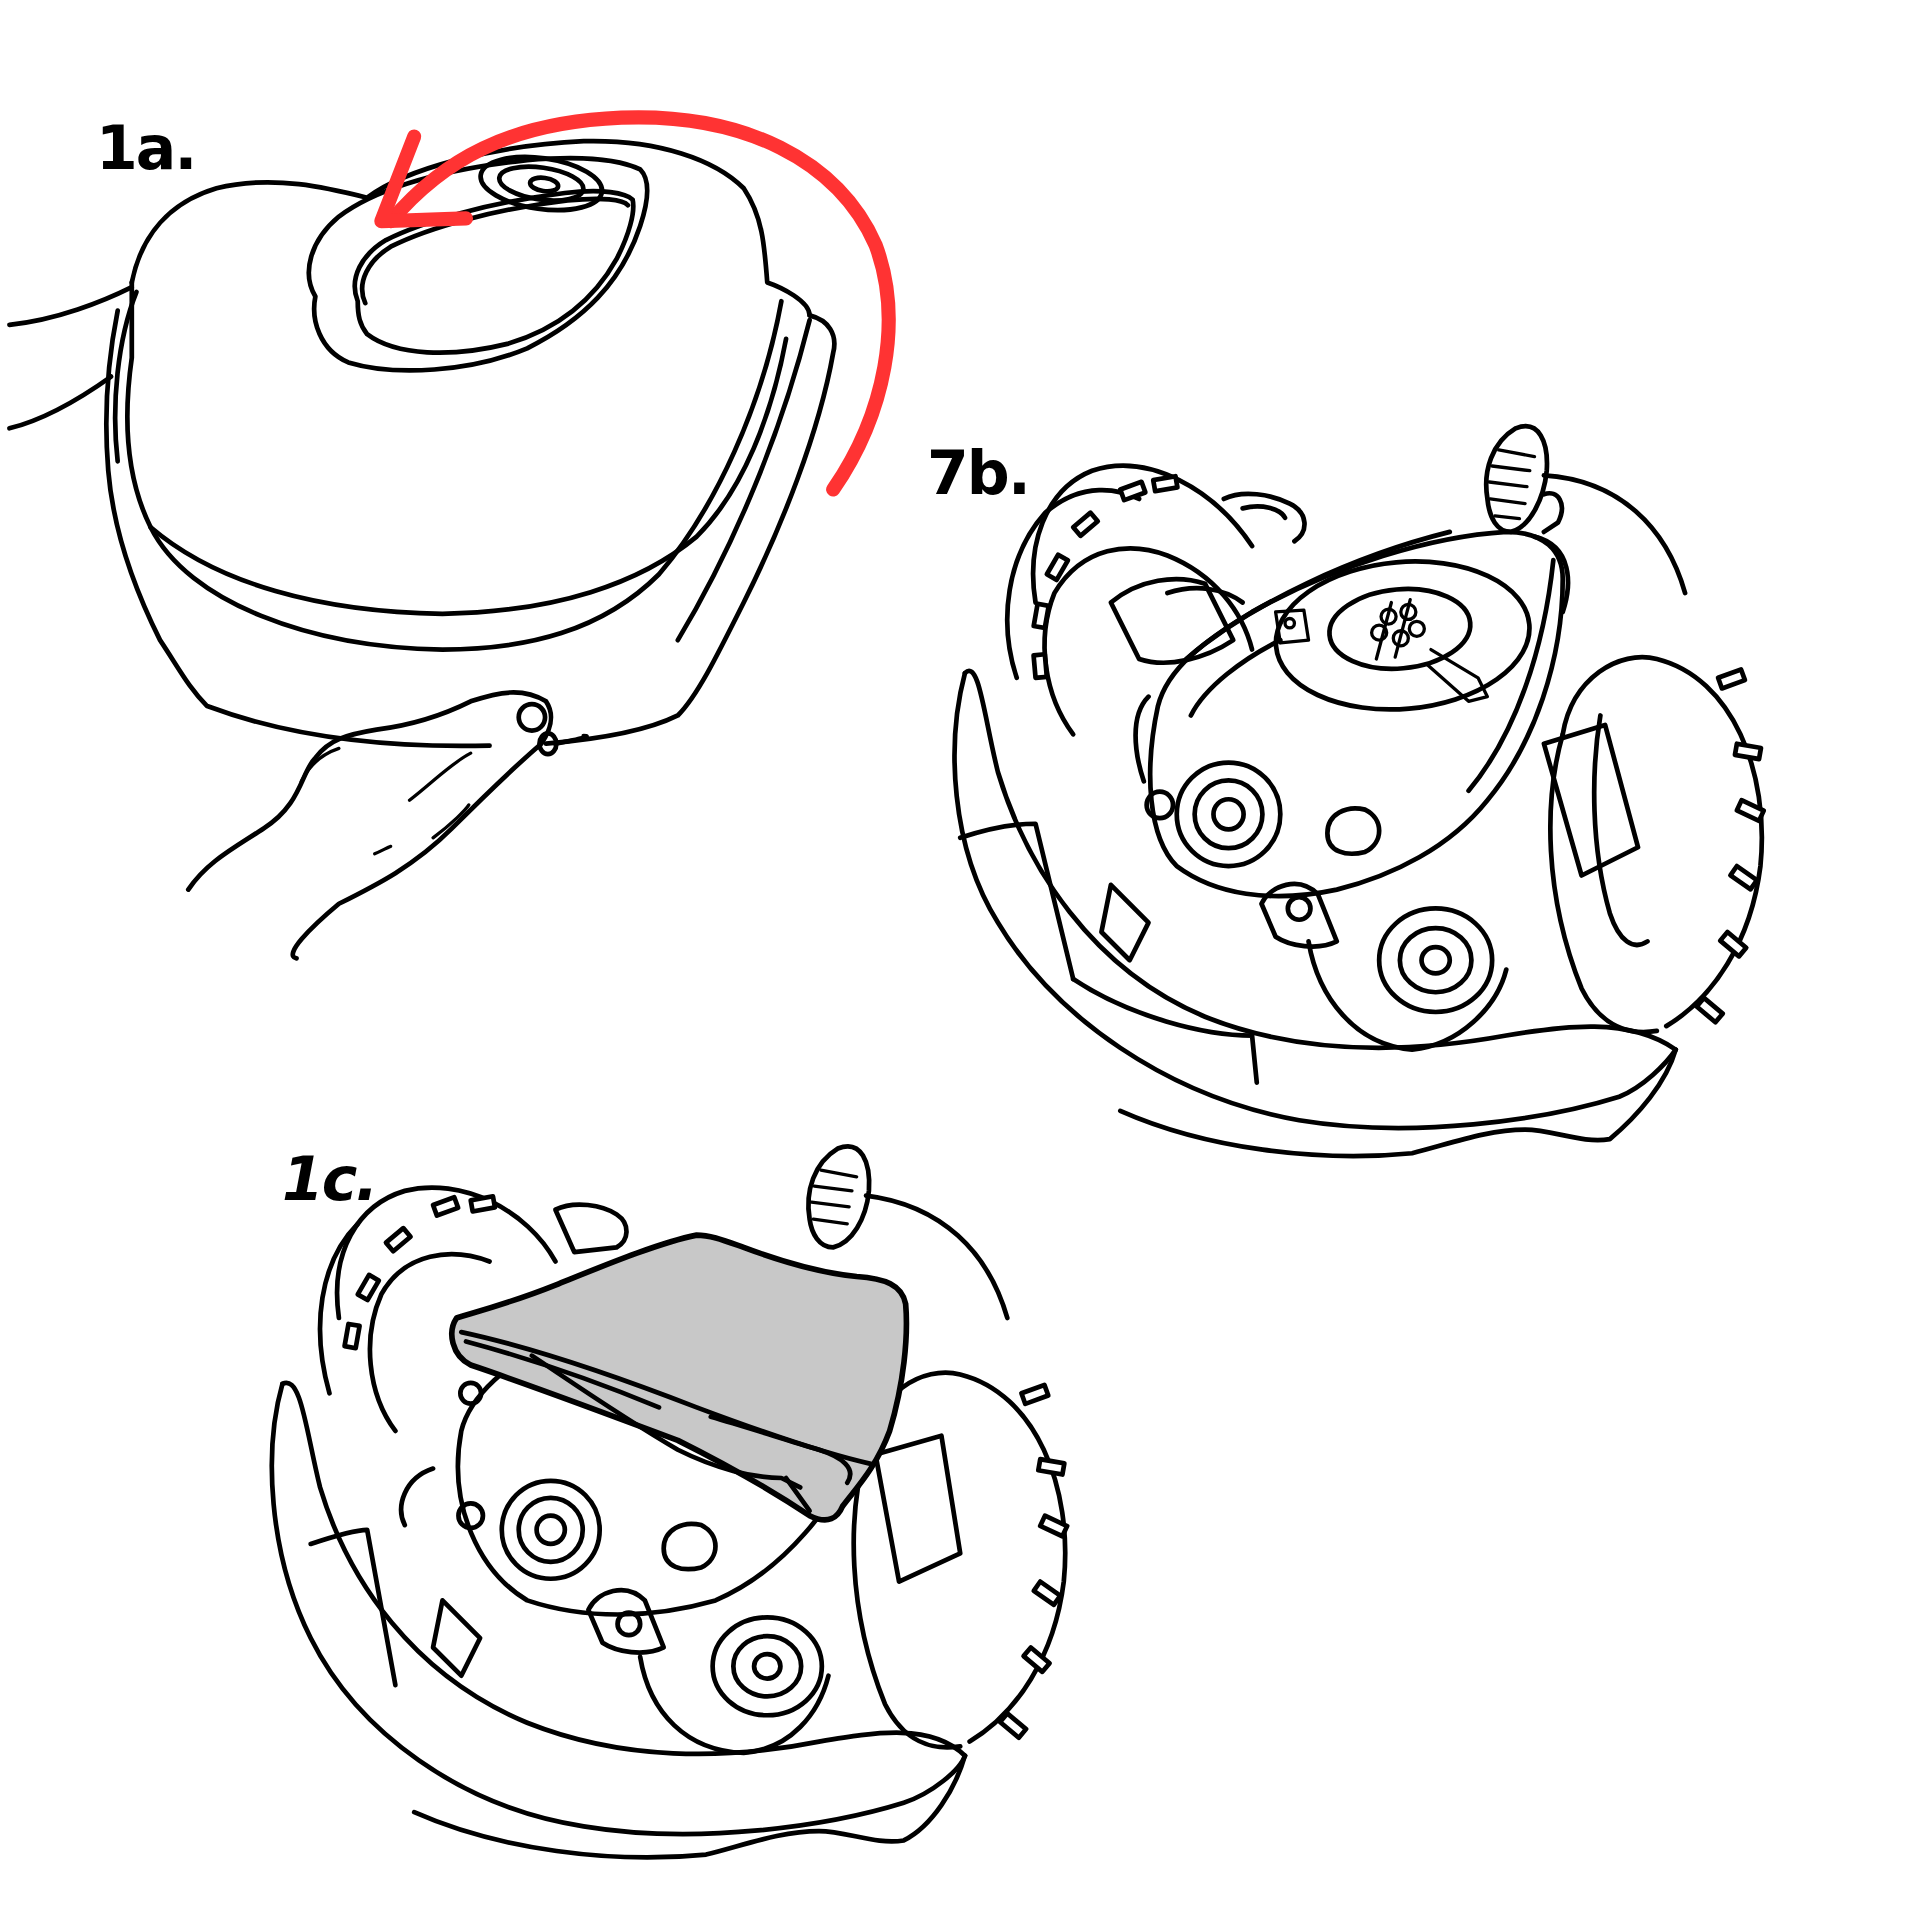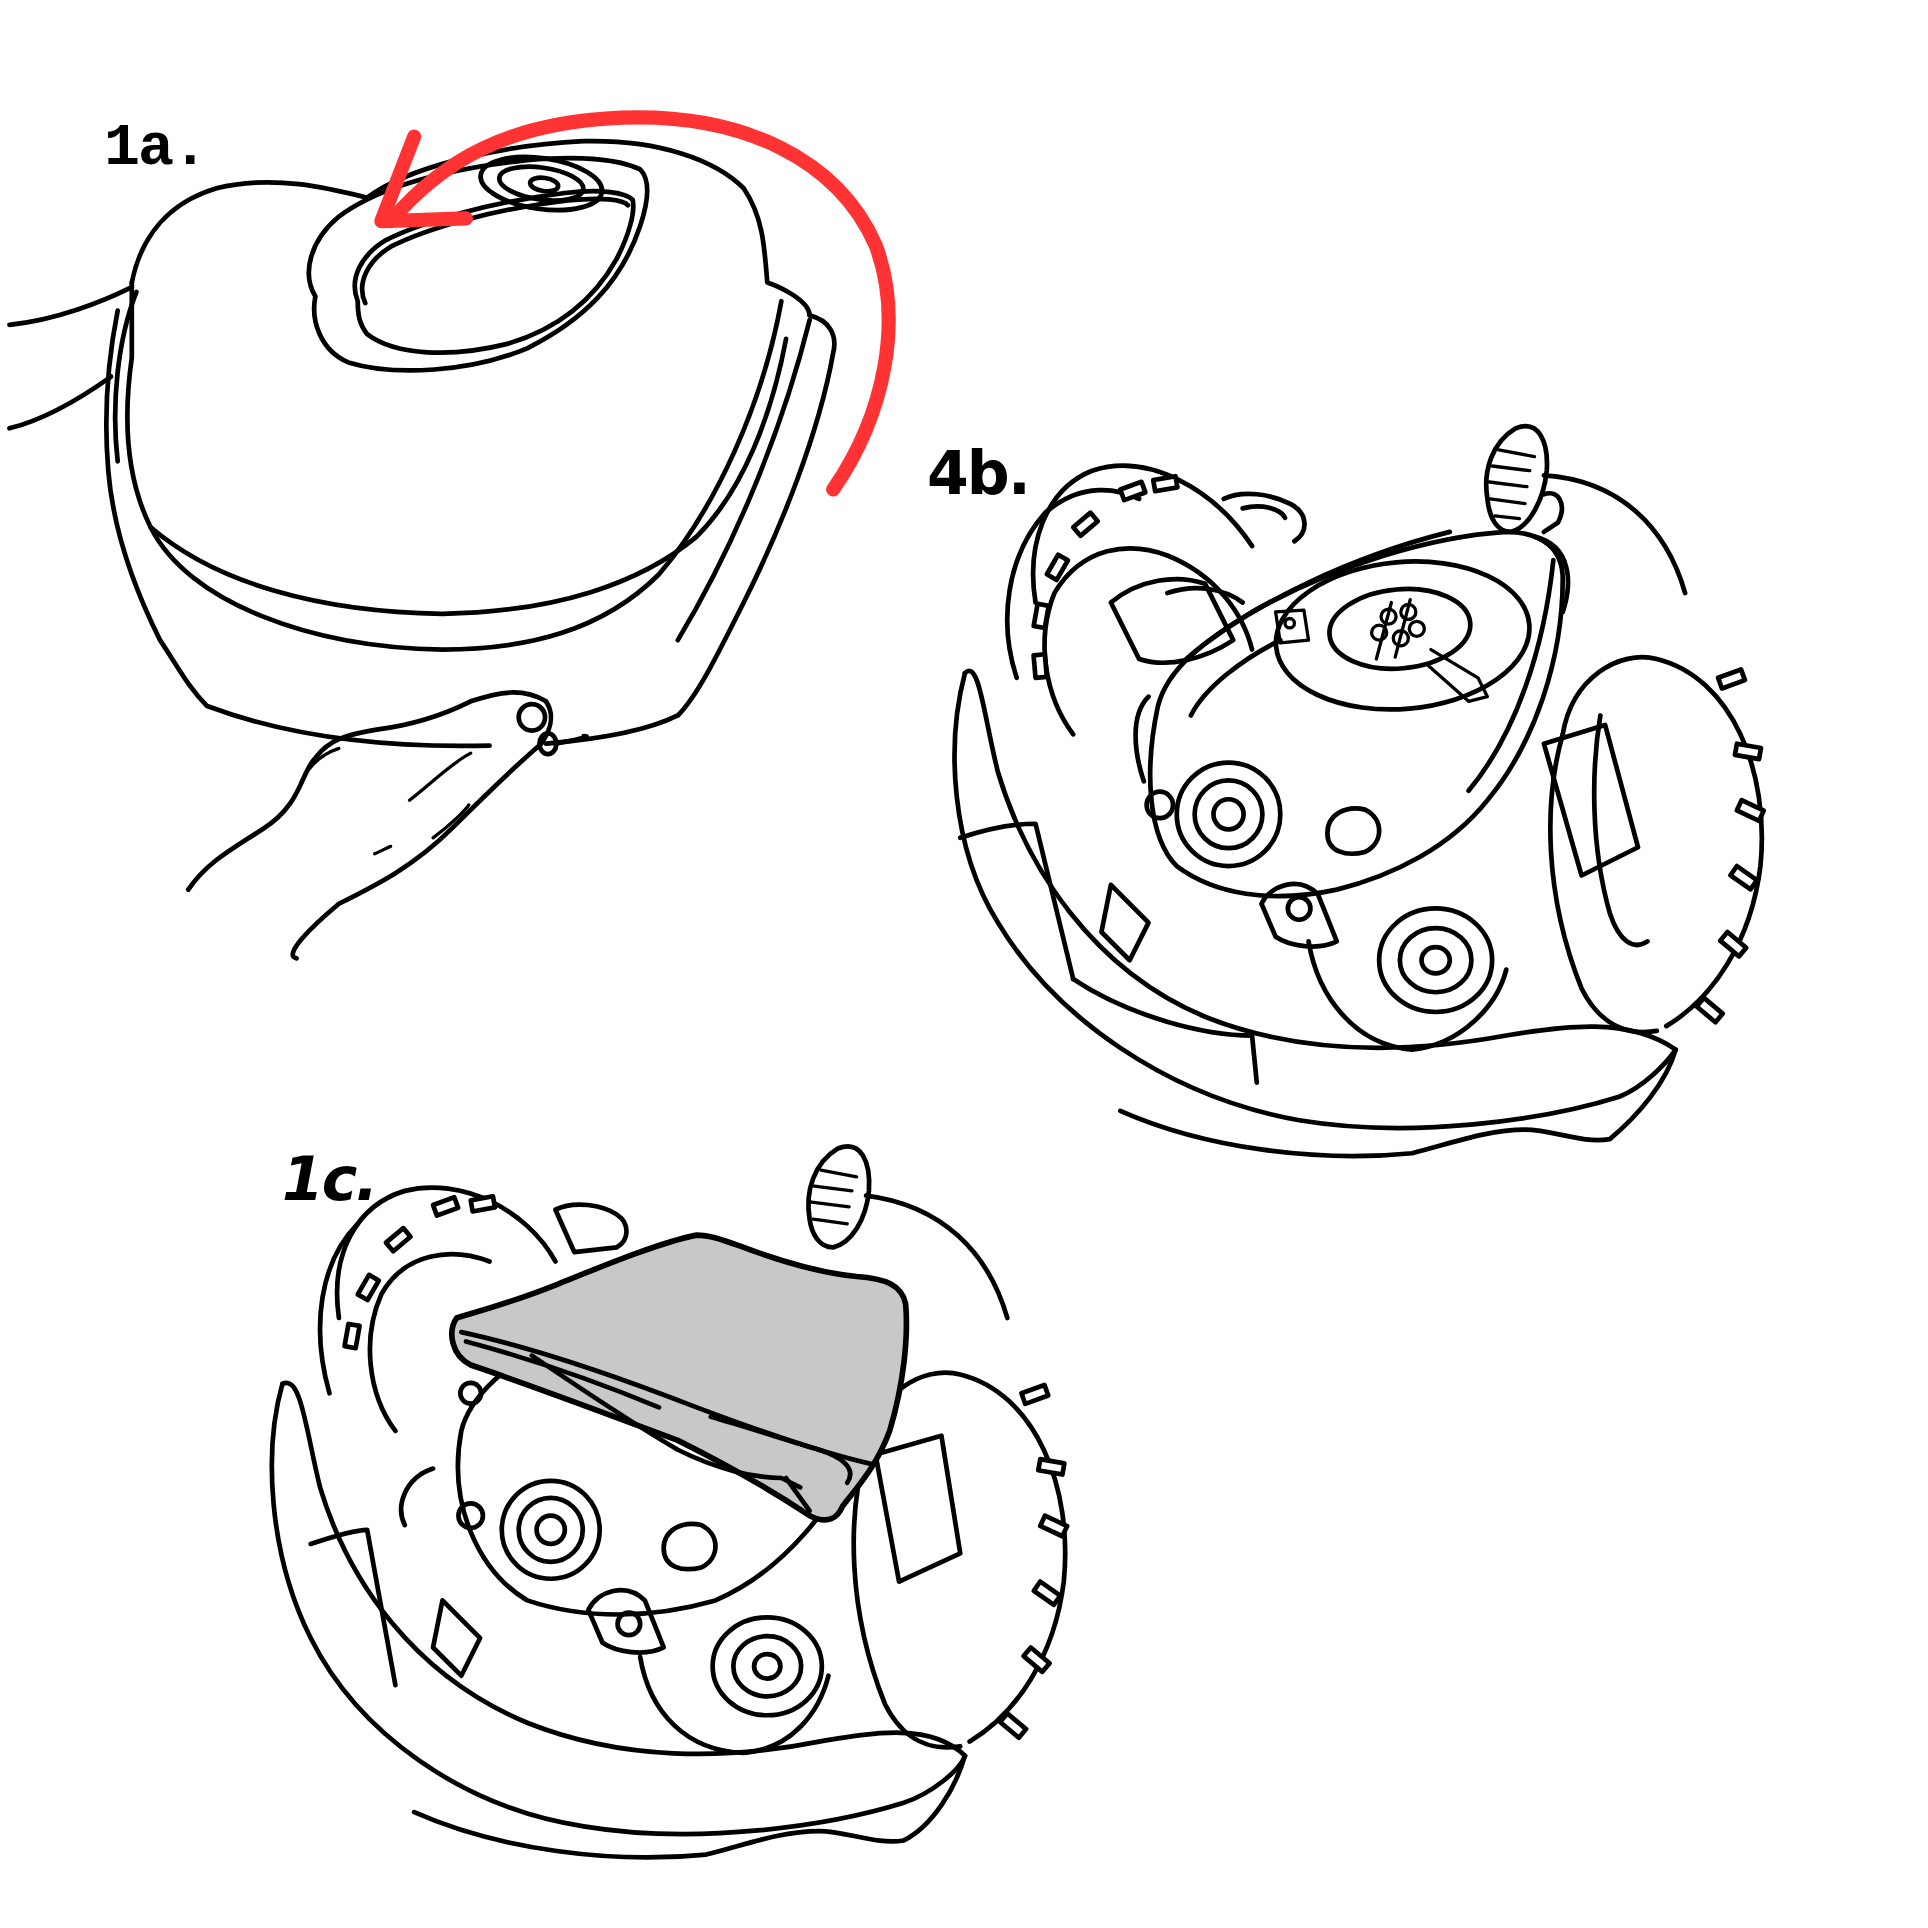--- a/index.html
+++ b/index.html
@@ -2,29 +2,29 @@
 <html style="font-size:15px"><head>
 <meta charset="utf-8">
 <style>
   html,body{margin:0;padding:0;background:#ffffff;}
   body{width:1928px;height:1928px;overflow:hidden;position:relative;}
   svg{position:absolute;left:0;top:0;}
   .ln{fill:none;stroke:#000;stroke-width:5;stroke-linecap:round;stroke-linejoin:round;}
   .ln-thin{fill:none;stroke:#000;stroke-width:3.5;stroke-linecap:round;stroke-linejoin:round;}
   .fillw{fill:#fff;stroke:#000;stroke-width:5;stroke-linejoin:round;}
   .step-label{position:absolute;font-family:"DejaVu Sans","Liberation Sans",sans-serif;font-weight:bold;font-size:60px;color:#000;letter-spacing:-1.9px;line-height:1;}
-  #lbl-1a{left:104px;top:118px;font-family:Liberation Mono, monospace;}
+  #lbl-1a{left:96px;top:118px;}
   #lbl-1b{left:927px;top:443px;}
   #lbl-1c{left:282px;top:1149px;font-style:italic;}
 </style>
 </head>
 <body>
 
 <div class="step-label" id="lbl-1a">1a.</div>
-<div class="step-label" id="lbl-1b">4b.</div>
+<div class="step-label" id="lbl-1b">7b.</div>
 <div class="step-label" id="lbl-1c">1c.</div>
 
 <svg width="1928" height="1928" viewBox="0 0 2048 2048">
 
   <g>
 
     <g>
       <path class="ln" d="M10,345 C60,340 110,320 140,305"></path>
       <path class="ln" d="M10,455 C50,445 90,420 118,400"></path>
     </g>

